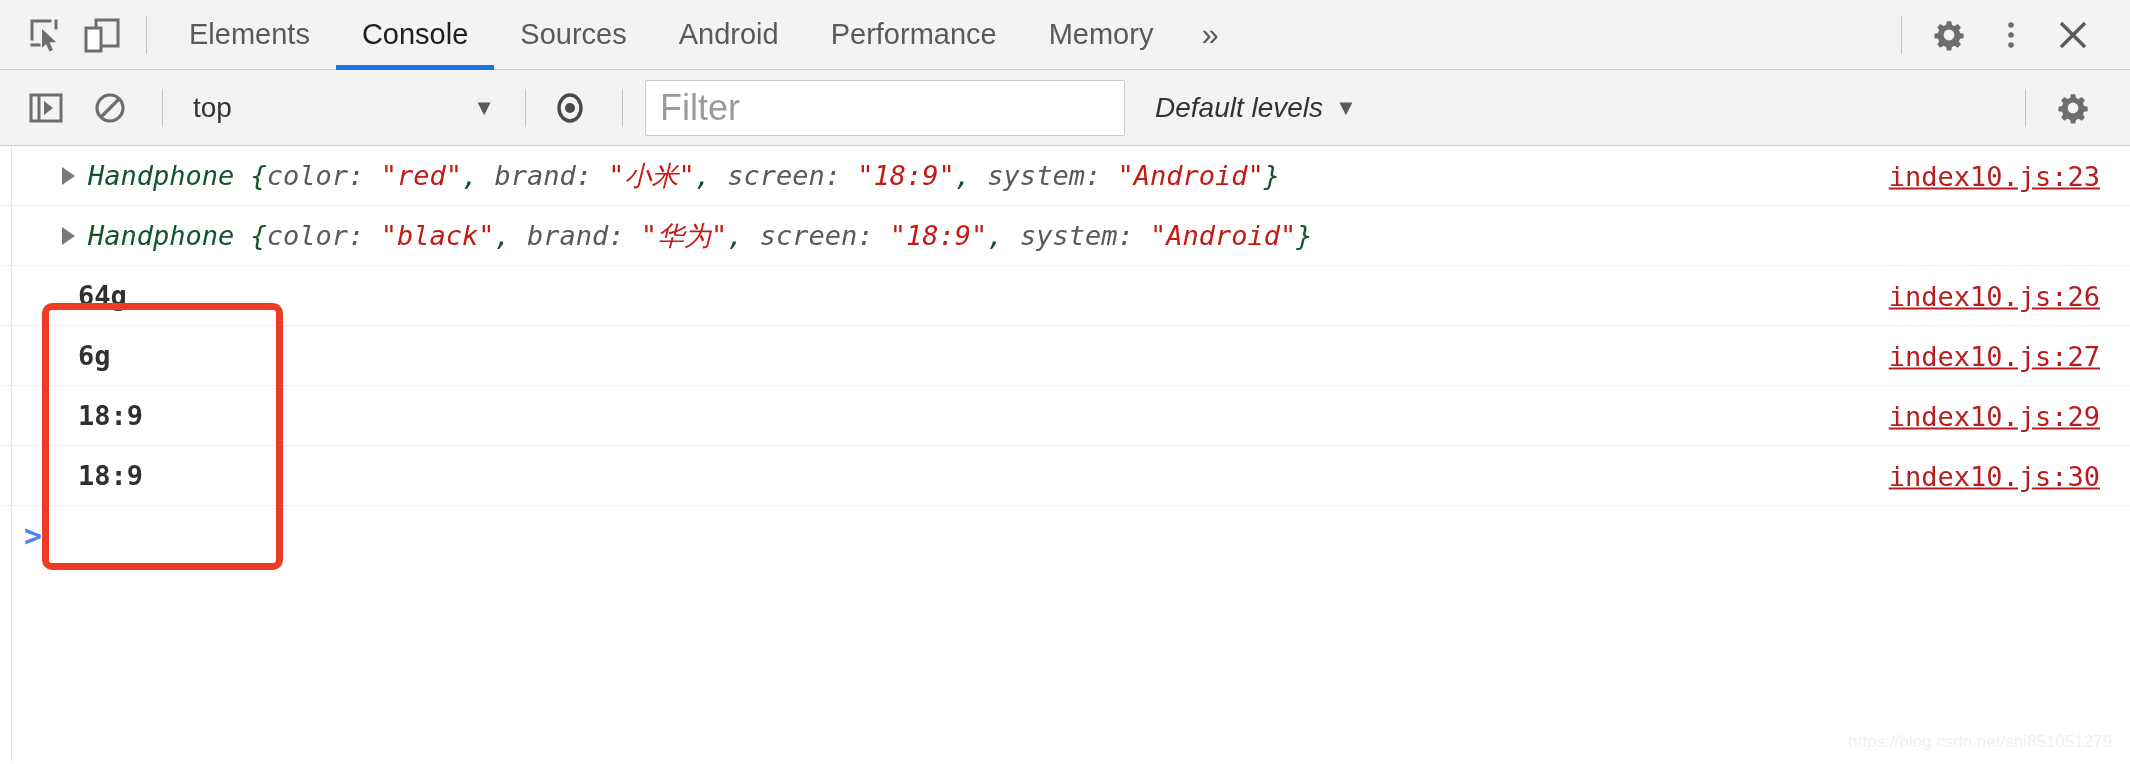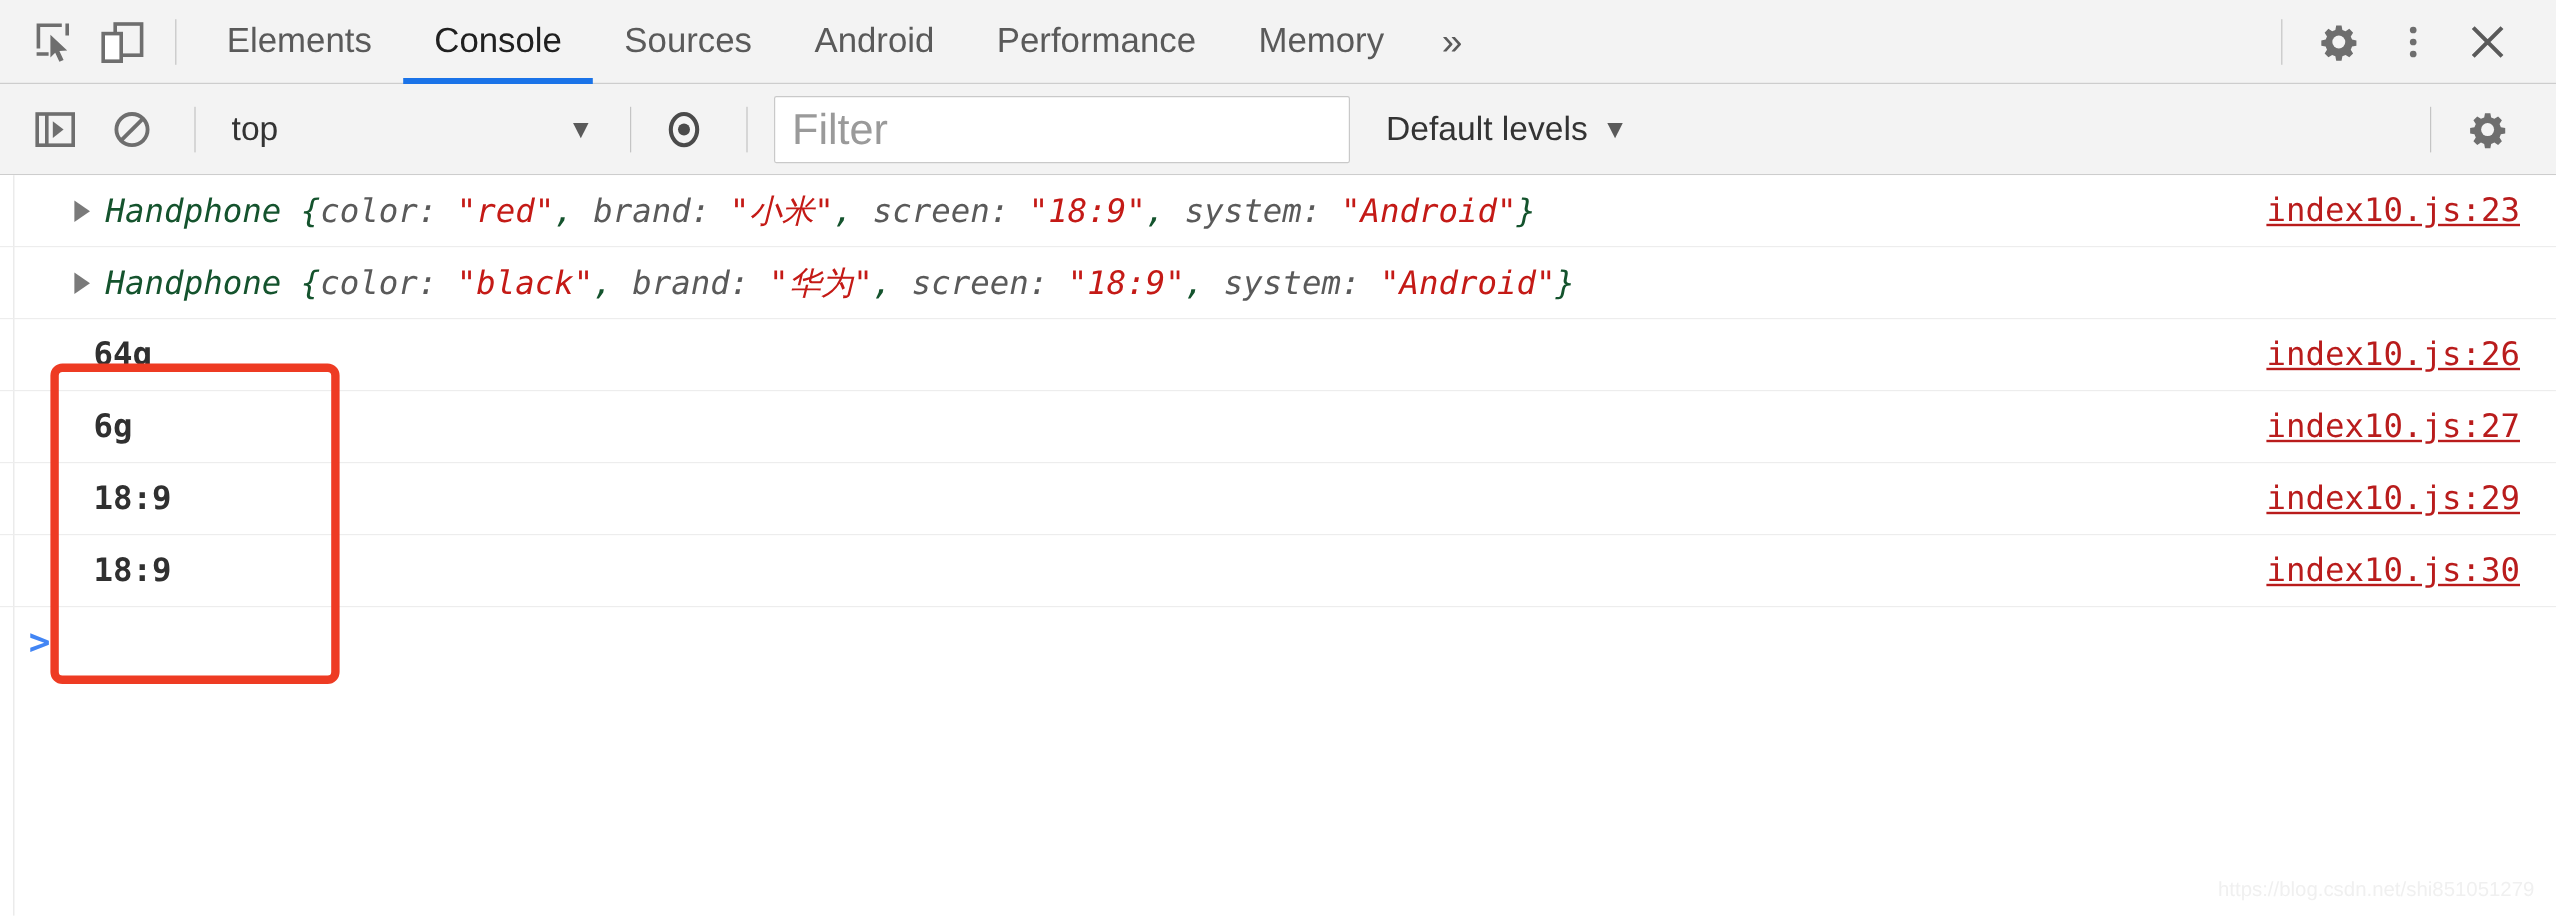--- a/index.html
+++ b/index.html
@@ -128,20 +128,21 @@
   .levels {
     display: flex;
     align-items: center;
     height: 56px;
     padding: 0 16px;
     margin-left: 14px;
     font-size: 28px;
     color: #333;
     cursor: pointer;
     white-space: nowrap;
+    font-style: italic;
   }
   .levels .ctx-caret { margin-left: 12px; }
   .filterbar-right {
     margin-left: auto;
     display: flex;
     align-items: center;
     padding-right: 26px;
   }
 
   

